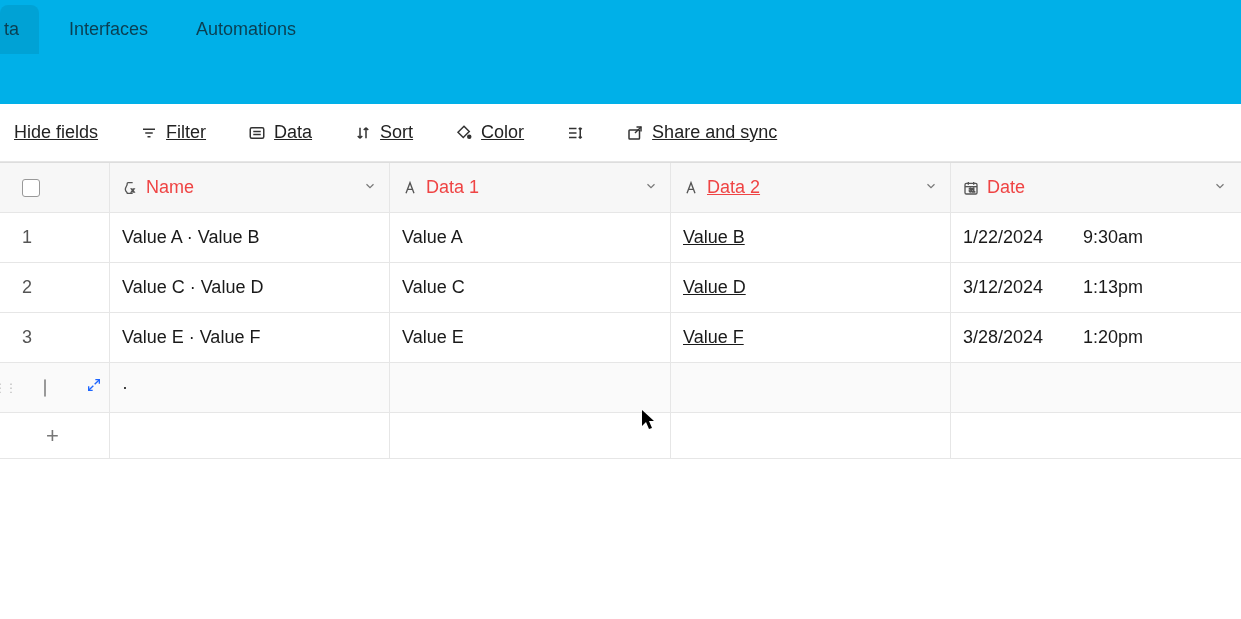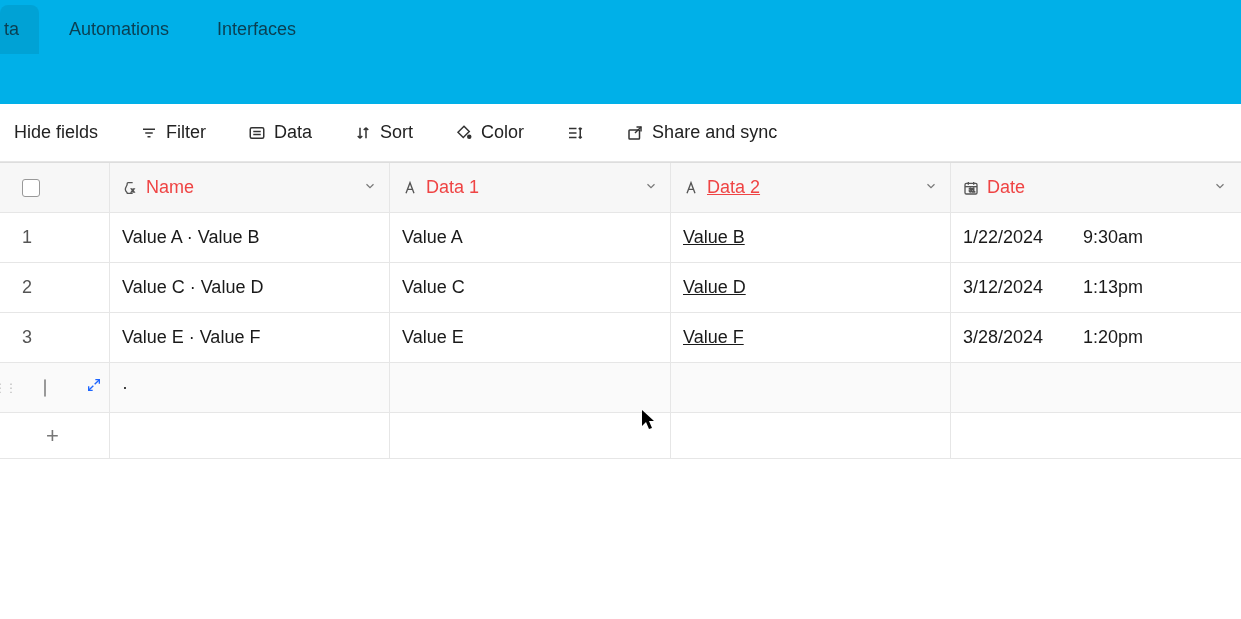--- a/index.html
+++ b/index.html
@@ -40,20 +40,21 @@
       height: 68px;
     }
     .toolbar {
       display: flex;
       align-items: center;
       gap: 30px;
       padding: 14px 8px 14px 8px;
       border-bottom: 1px solid #e6e6e6;
       font-size: 18px;
       color: #222;
+      text-decoration: underline;
     }
     .toolbar .tb-item {
       display: flex;
       align-items: center;
       gap: 8px;
       cursor: pointer;
       padding: 4px 6px;
     }
     .toolbar .tb-item svg { flex: none; }
     .grid {
@@ -115,22 +116,22 @@
       top: 410px;
       pointer-events: none;
     }
   </style>
 </head>
 <body>
 
 <div class="top-header">
   <div class="top-tabs">
     <div class="top-tab active"><span>ta</span></div>
+    <div class="top-tab"><span>Interfaces</span></div>
     <div class="top-tab"><span>Automations</span></div>
-    <div class="top-tab"><span>Interfaces</span></div>
   </div>
   <div class="spacer-bar"></div>
 </div>
 
 <div class="toolbar">
   <div class="tb-item">
     <span>Hide fields</span>
   </div>
   <div class="tb-item">
     <svg width="18" height="18" viewBox="0 0 24 24" fill="none" stroke="#333" stroke-width="2">

